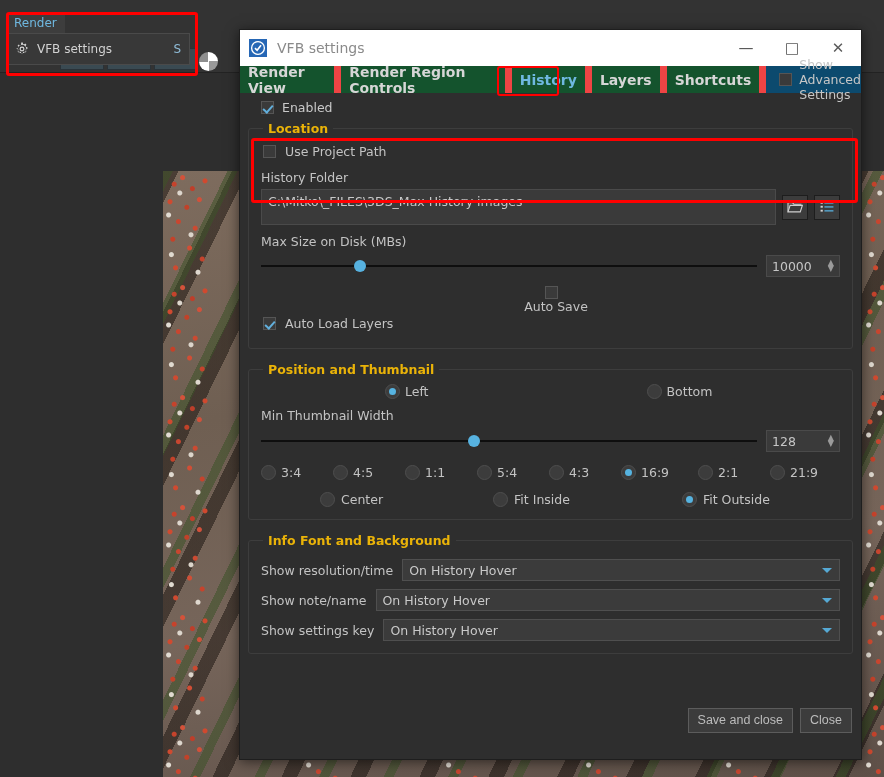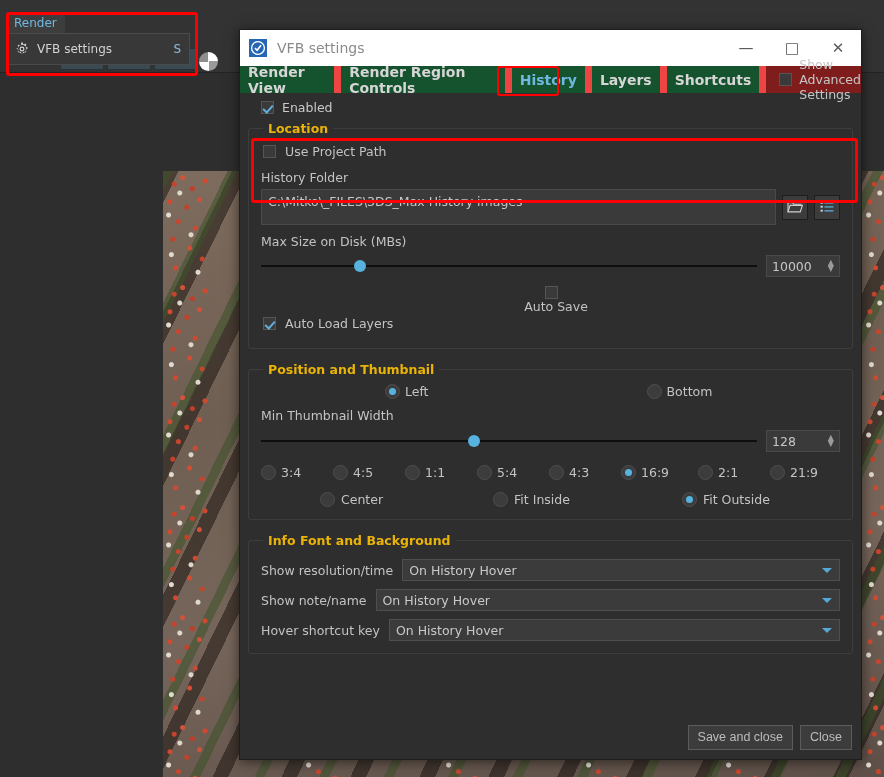--- a/index.html
+++ b/index.html
@@ -219,21 +219,21 @@
     border: 2px solid #ff0000;
     border-radius: 3px;
     pointer-events: none;
     z-index: 5;
   }
   #advanced-wrap {
     display: flex;
     align-items: center;
     padding-left: 13px;
     flex: 1;
-    background: #7f1d1d;
+    background: #0c4a6e;
   }
   #advanced-wrap .lbl { margin-left: 7px; color: #c6c6c6; font-size: 12.5px; }
 
   
   .cb {
     width: 13px; height: 13px;
     background: #3a3a3a;
     border: 1px solid #555;
     box-sizing: border-box;
     position: relative;
@@ -388,21 +388,21 @@
     right: 7px; top: 8px;
     width: 0; height: 0;
     border-left: 5px solid transparent;
     border-right: 5px solid transparent;
     border-top: 5px solid #56a9d4;
   }
 
   
   #dialog-footer {
     position: absolute;
-    right: 9px; bottom: 9px;
+    right: 9px; bottom: 26px;
     display: flex;
     gap: 7px;
   }
   .btn {
     background: #3c3c3c;
     border: 1px solid #5c5c5c;
     color: #bcbcbc;
     font-size: 12.5px;
     padding: 4px 9px;
     box-sizing: border-box;
@@ -635,21 +635,21 @@
 
       <div class="dd-row">
         <span class="dd-label">Show note/name</span>
         <span class="dropdown">
           <span>On History Hover</span>
           <span class="caret"></span>
         </span>
       </div>
 
       <div class="dd-row">
-        <span class="dd-label">Hover shortcut key</span>
+        <span class="dd-label">Show settings key</span>
         <span class="dropdown">
           <span>On History Hover</span>
           <span class="caret"></span>
         </span>
       </div>
     </fieldset>
   </div>
 
   <div id="dialog-footer">
     <button class="btn">Save and close</button>

